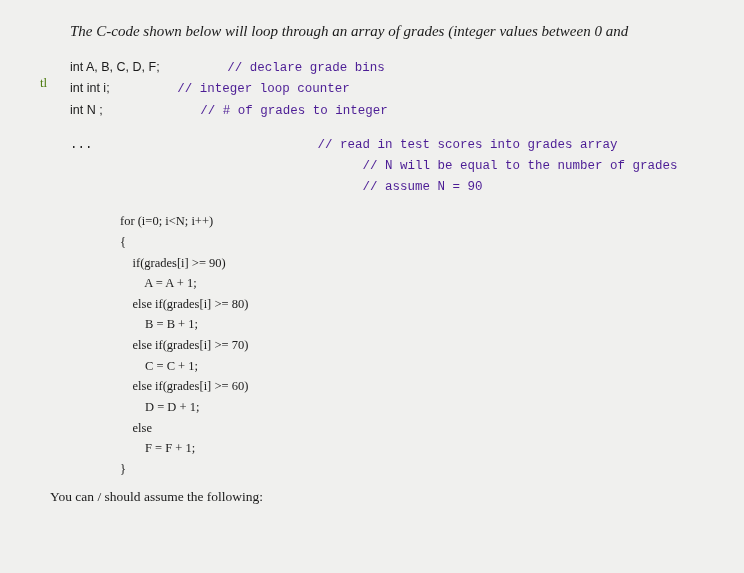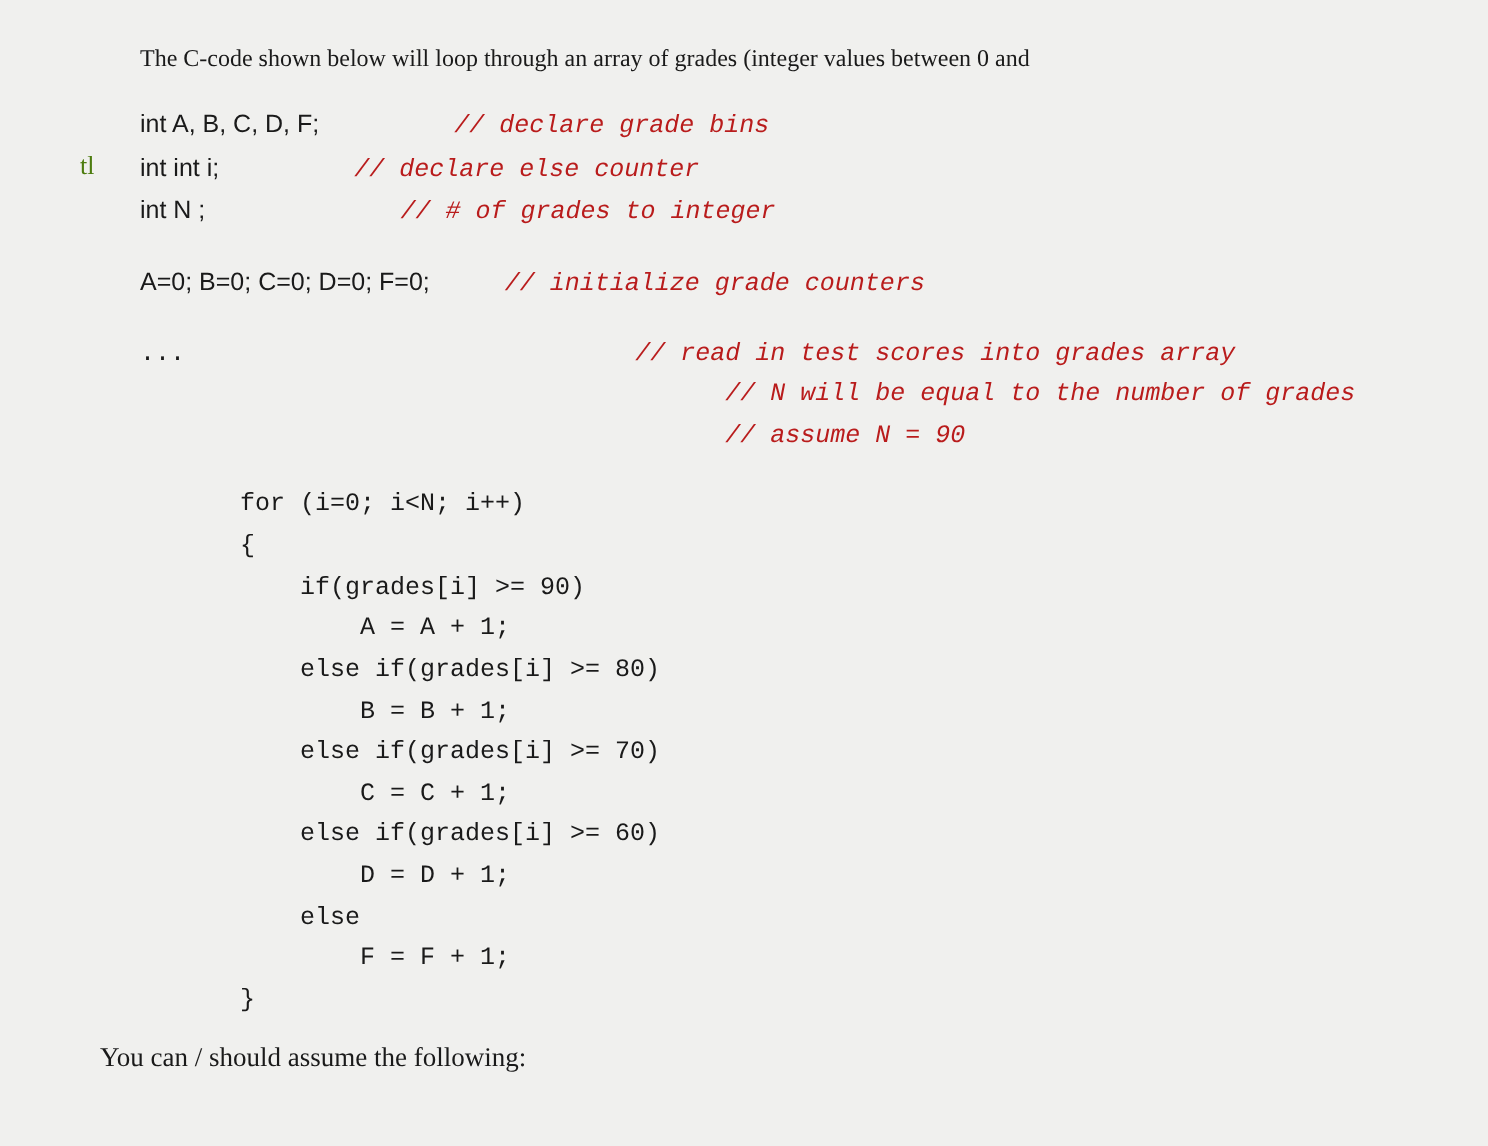--- a/index.html
+++ b/index.html
@@ -18,47 +18,47 @@
       padding: 20px 30px 20px 40px;
     }
 
     .question-header {
       font-size: 14px;
       margin-bottom: 12px;
       margin-left: 30px;
     }
 
     .intro-text {
-      font-size: 12px;
+      font-size: 15px;
       line-height: 1.5;
       margin-bottom: 14px;
       margin-left: 30px;
+      font-style: italic;
     }
 
     .code-block {
       font-family: 'Courier New', Courier, monospace;
       font-size: 12.5px;
       line-height: 1.65;
       margin-bottom: 14px;
       margin-left: 30px;
       white-space: pre;
     }
 
     .code-inline {
       font-family: Liberation Sans, sans-serif;
       font-size: 12.5px;
     }
 
     .comment {
-      color: #b91c1c;
-      font-style: italic;
+      color: #4c1d95;
     }
 
     .code-indented {
-      font-family: Liberation Mono, monospace;
+      font-family: Liberation Serif, serif;
       font-size: 12.5px;
       line-height: 1.65;
       margin-left: 80px;
       white-space: pre;
     }
 
     .assumptions-section {
       margin-top: 10px;
       margin-left: 10px;
     }
@@ -85,24 +85,23 @@
 
 <div class="page-wrapper">
   <span class="left-label">tl</span>
 
 
   <div class="intro-text">
     <span>The C-code shown below will loop through an array of grades (integer values between 0 and</span><br>
   </div>
 
   <div class="code-block"><span><span class="code-inline">int A, B, C, D, F;</span>         <span class="comment">// declare grade bins</span></span>
-<span><span class="code-inline">int int i;</span>         <span class="comment">// declare else counter</span></span>
+<span><span class="code-inline">int int i;</span>         <span class="comment">// integer loop counter</span></span>
 <span><span class="code-inline">int N ;</span>             <span class="comment">// # of grades to integer</span></span></div>
 
-  <div class="code-block"><span><span class="code-inline">A=0; B=0; C=0; D=0; F=0;</span>     <span class="comment">// initialize grade counters</span></span></div>
 
   <div class="code-block"><span>...</span>                              <span class="comment">// read in test scores into grades array</span>
                                        <span class="comment">// N will be equal to the number of grades</span>
                                        <span class="comment">// assume N = 90</span></div>
 
   <div class="code-indented"><span>for (i=0; i&lt;N; i++)</span>
 <span>{</span>
 <span>    if(grades[i] &gt;= 90)</span>
 <span>        A = A + 1;</span>
 <span>    else if(grades[i] &gt;= 80)</span>

